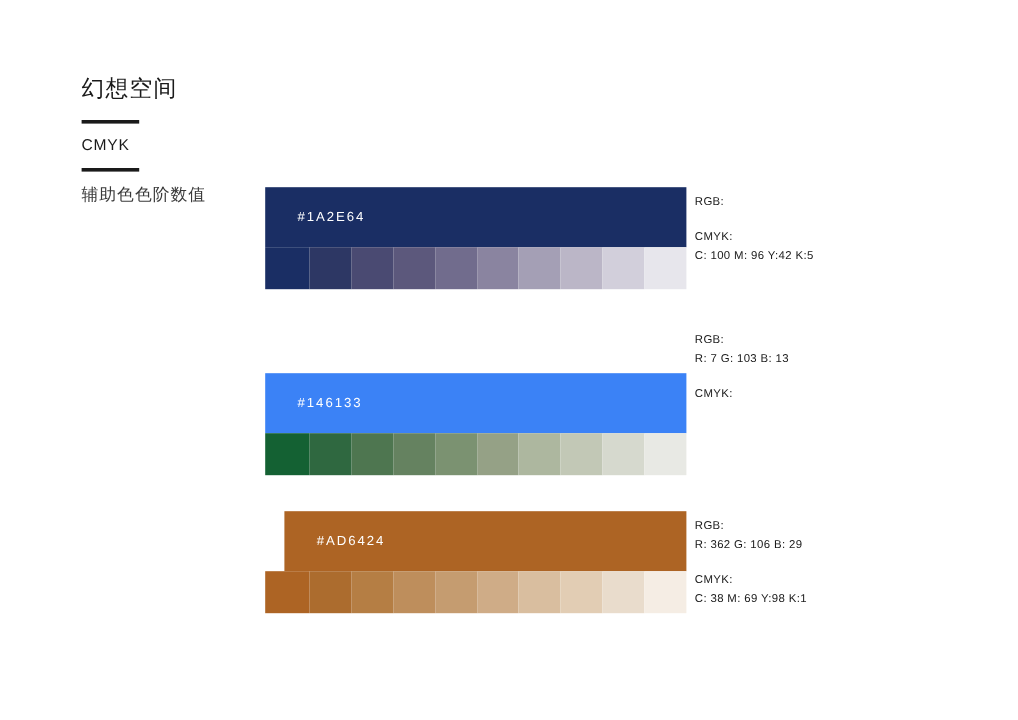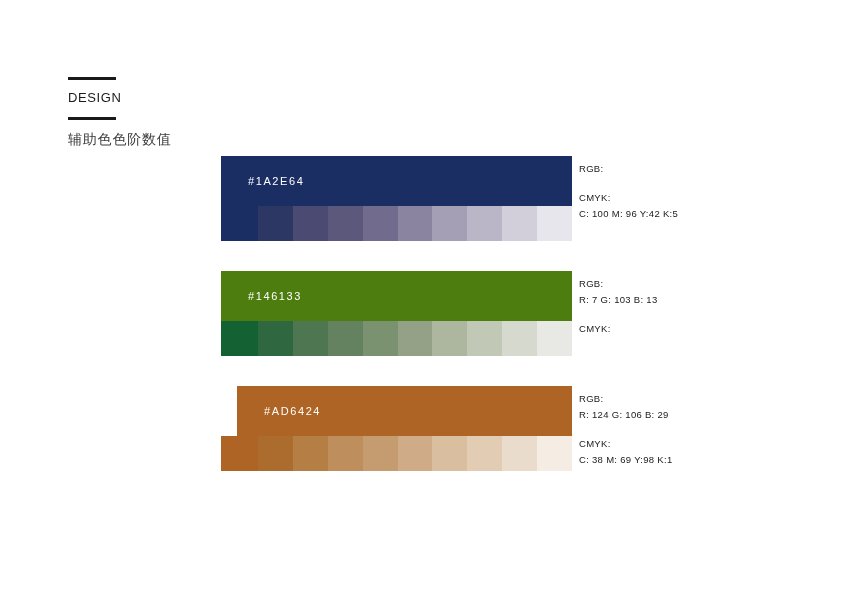--- a/index.html
+++ b/index.html
@@ -116,23 +116,24 @@
   .clearfix::after {
     content: "";
     display: block;
     clear: both;
   }
 </style>
 </head>
 <body>
 
 <div id="brand-block">
+  <div id="brand-title">幻想空间</div>
   <div class="brand-rule"></div>
   <div id="brand-sub-en">
-    <div>DESIGN</div>
+    <div>CMYK</div>
   </div>
   <div class="brand-rule lower"></div>
   <div id="brand-sub-cn">辅助色色阶数值</div>
 </div>
 
 <div id="palette">
 
   <div class="palette-row clearfix">
     <div class="swatch-area">
       <div class="swatch-main" style="background-color: rgb(26, 46, 100);">
@@ -154,21 +155,21 @@
     <div class="meta-area">
       <div class="meta-label">RGB:</div>
       <div class="meta-gap"></div>
       <div class="meta-label">CMYK:</div>
       <div class="meta-values">C:  100  M:  96  Y:42  K:5</div>
     </div>
   </div>
 
   <div class="palette-row clearfix">
     <div class="swatch-area">
-      <div class="swatch-main" style="background-color: #4d7c0f;">
+      <div class="swatch-main" style="background-color: #3b82f6; margin-top: 40px;">
         <span class="swatch-hex">#146133</span>
       </div>
       <div class="tint-strip">
         <div class="tint-lead" style="background-color: rgb(20, 97, 51);"></div>
         <div class="tint-step" style="background-color: rgb(47, 104, 64);"></div>
         <div class="tint-step" style="background-color: rgb(78, 118, 80);"></div>
         <div class="tint-step" style="background-color: rgb(101, 130, 96);"></div>
         <div class="tint-step" style="background-color: rgb(123, 146, 113);"></div>
         <div class="tint-step" style="background-color: rgb(149, 161, 134);"></div>
         <div class="tint-step" style="background-color: rgb(173, 183, 159);"></div>
@@ -198,20 +199,20 @@
         <div class="tint-step" style="background-color: rgb(197, 156, 112);"></div>
         <div class="tint-step" style="background-color: rgb(207, 172, 135);"></div>
         <div class="tint-step" style="background-color: rgb(217, 190, 159);"></div>
         <div class="tint-step" style="background-color: rgb(226, 205, 180);"></div>
         <div class="tint-step" style="background-color: rgb(233, 220, 204);"></div>
         <div class="tint-step" style="background-color: rgb(245, 237, 228);"></div>
       </div>
     </div>
     <div class="meta-area">
       <div class="meta-label">RGB:</div>
-      <div class="meta-values">R:  124  G:  106  B:  29</div>
+      <div class="meta-values">R:  362  G:  106  B:  29</div>
       <div class="meta-gap"></div>
       <div class="meta-label">CMYK:</div>
       <div class="meta-values">C:  38  M:  69  Y:98  K:1</div>
     </div>
   </div>
 
 </div>
 
 </body></html>

